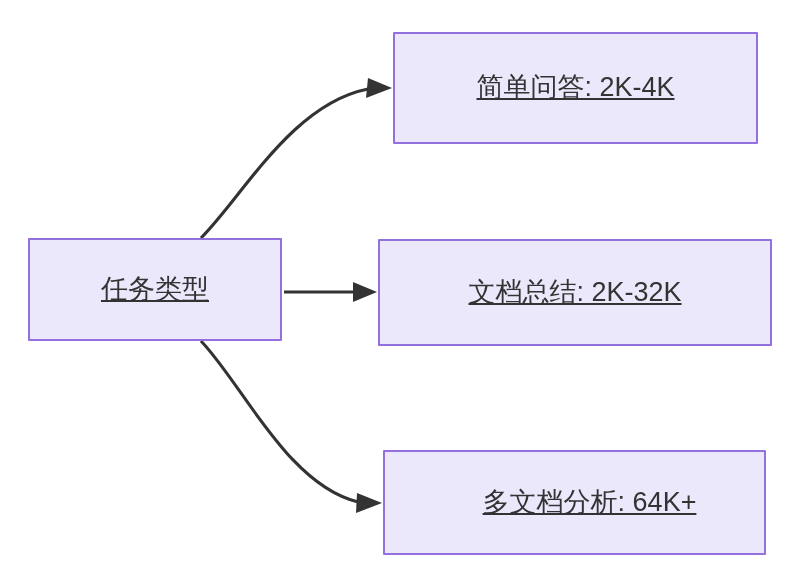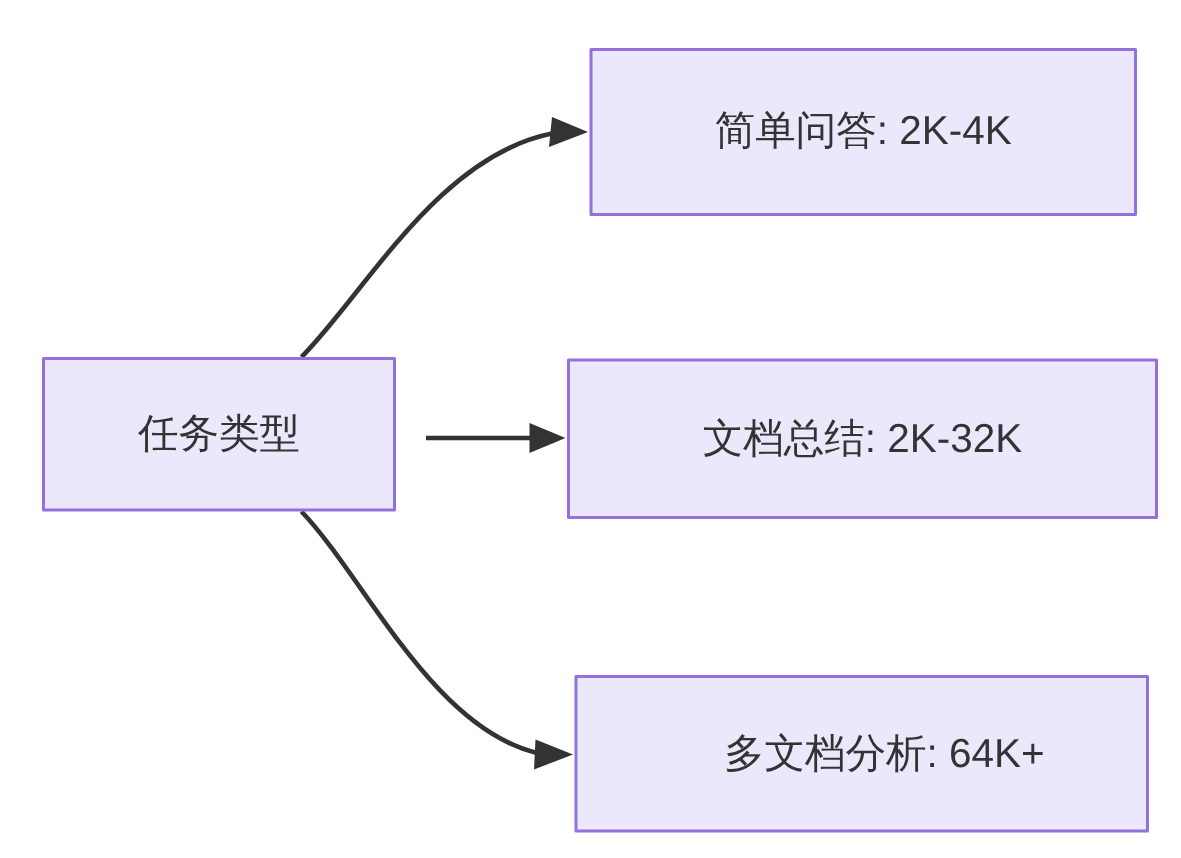--- a/index.html
+++ b/index.html
@@ -37,25 +37,26 @@
     justify-content: center;
     z-index: 2;
   }
   .node-label {
     color: #333333;
     font-size: 27px;
     line-height: 1.1;
     white-space: nowrap;
     letter-spacing: 0px;
     text-align: center;
+    text-decoration: underline;
   }
   #node-root {
     left: 28px;
     top: 238px;
-    width: 236px;
+    width: 254px;
     height: 103px;
   }
   #node-simple-qa {
     left: 393px;
     top: 32px;
     width: 365px;
     height: 112px;
   }
   #node-doc-summary {
     left: 378px;

